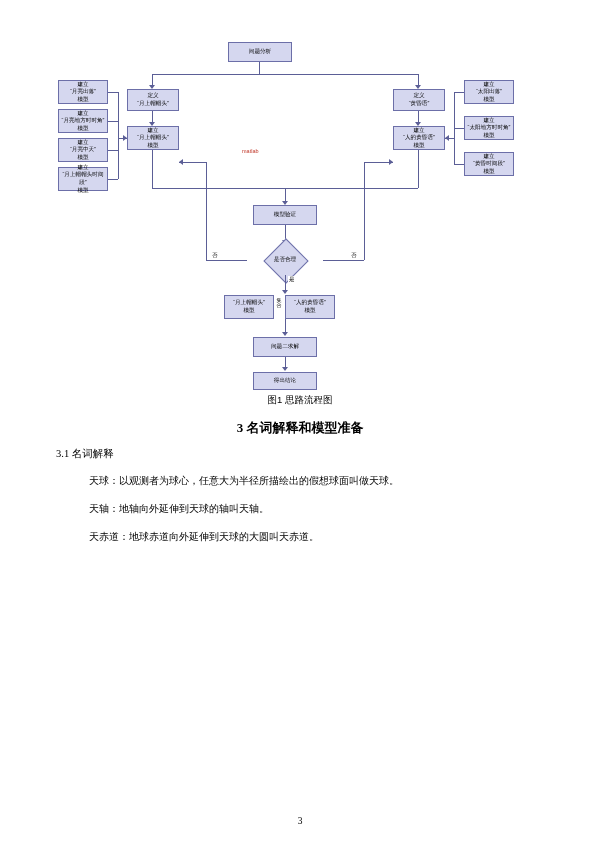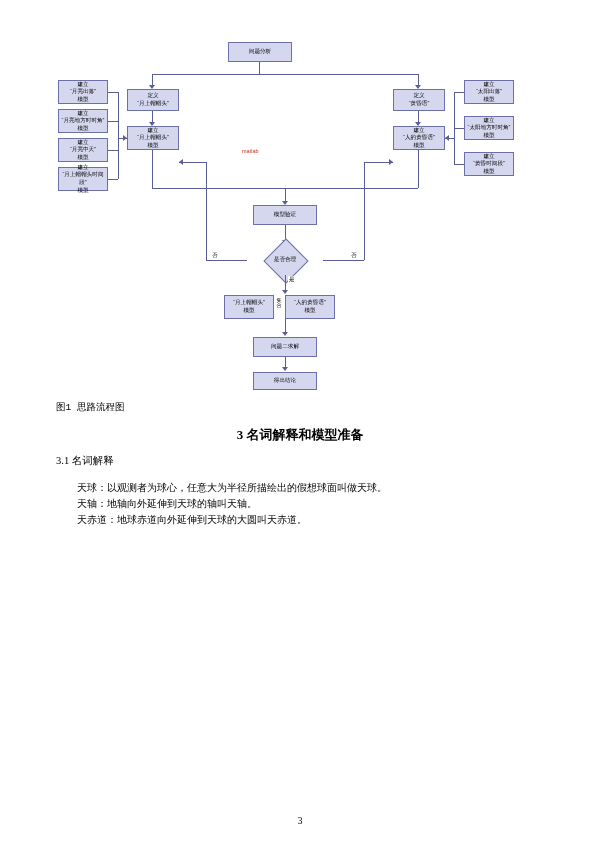--- a/index.html
+++ b/index.html
@@ -110,42 +110,42 @@
     font-family: "Liberation Sans", sans-serif;
     font-size: 5px;
     line-height: 1.05;
     text-align: center;
     width: 8px;
     color: #000;
   }
 
   
   .fig-caption {
-    text-align: left;
+    text-align: center;
     font-size: 9.5px;
-    margin-top: 16px;
-    font-family: Liberation Mono, monospace;
+    margin-top: 9px;
+    font-family: Liberation Sans, sans-serif;
   }
   h2.section {
     text-align: center;
     font-size: 13px;
     font-weight: bold;
     margin: 12px 0 10px 0;
     font-family: "Liberation Serif", serif;
   }
   h3.subsection {
     font-size: 10.5px;
     font-weight: normal;
-    margin: 0 0 12px 0;
+    margin: 0 0 4px 0;
     font-family: "Liberation Serif", serif;
   }
   p.para {
     font-size: 10px;
     line-height: 1.62;
-    margin: 0;
+    margin: 12px;
     text-align: justify;
     text-indent: 21px;
     font-family: "Liberation Serif", serif;
   }
   p.para.tall { line-height: 2.0; }
   .pagenum {
     position: absolute;
     bottom: 22px;
     left: 0;
     width: 100%;

